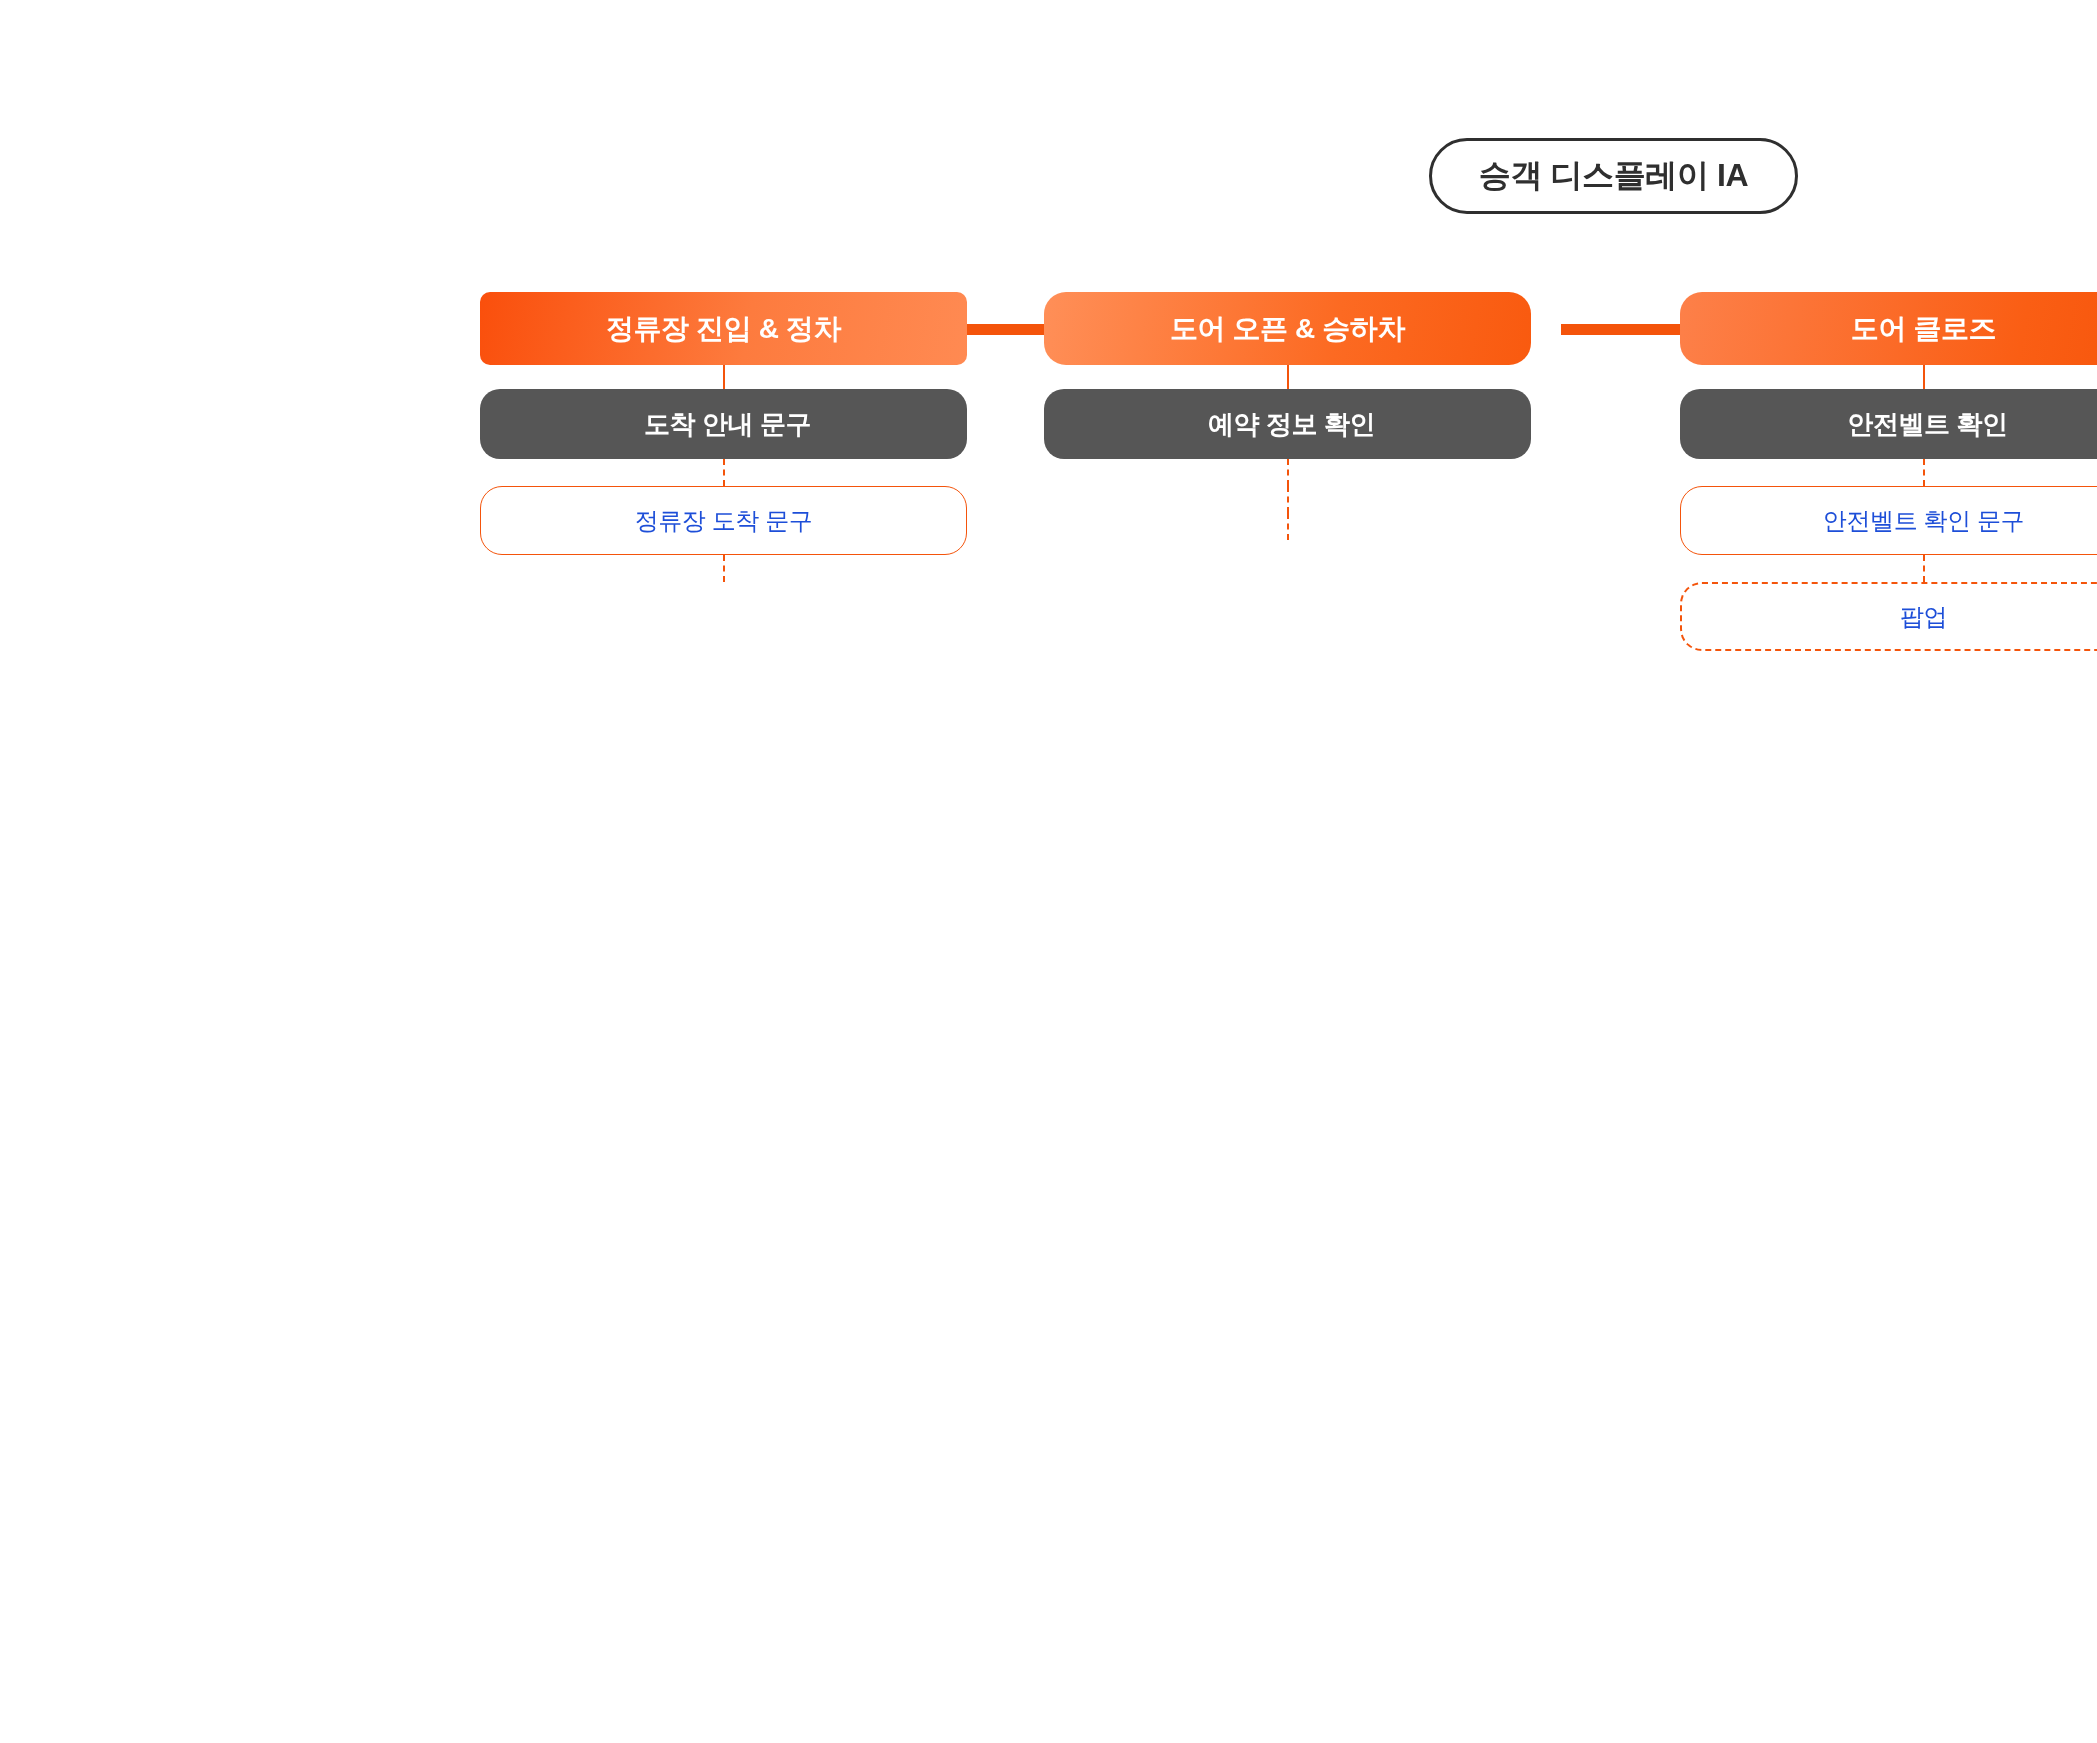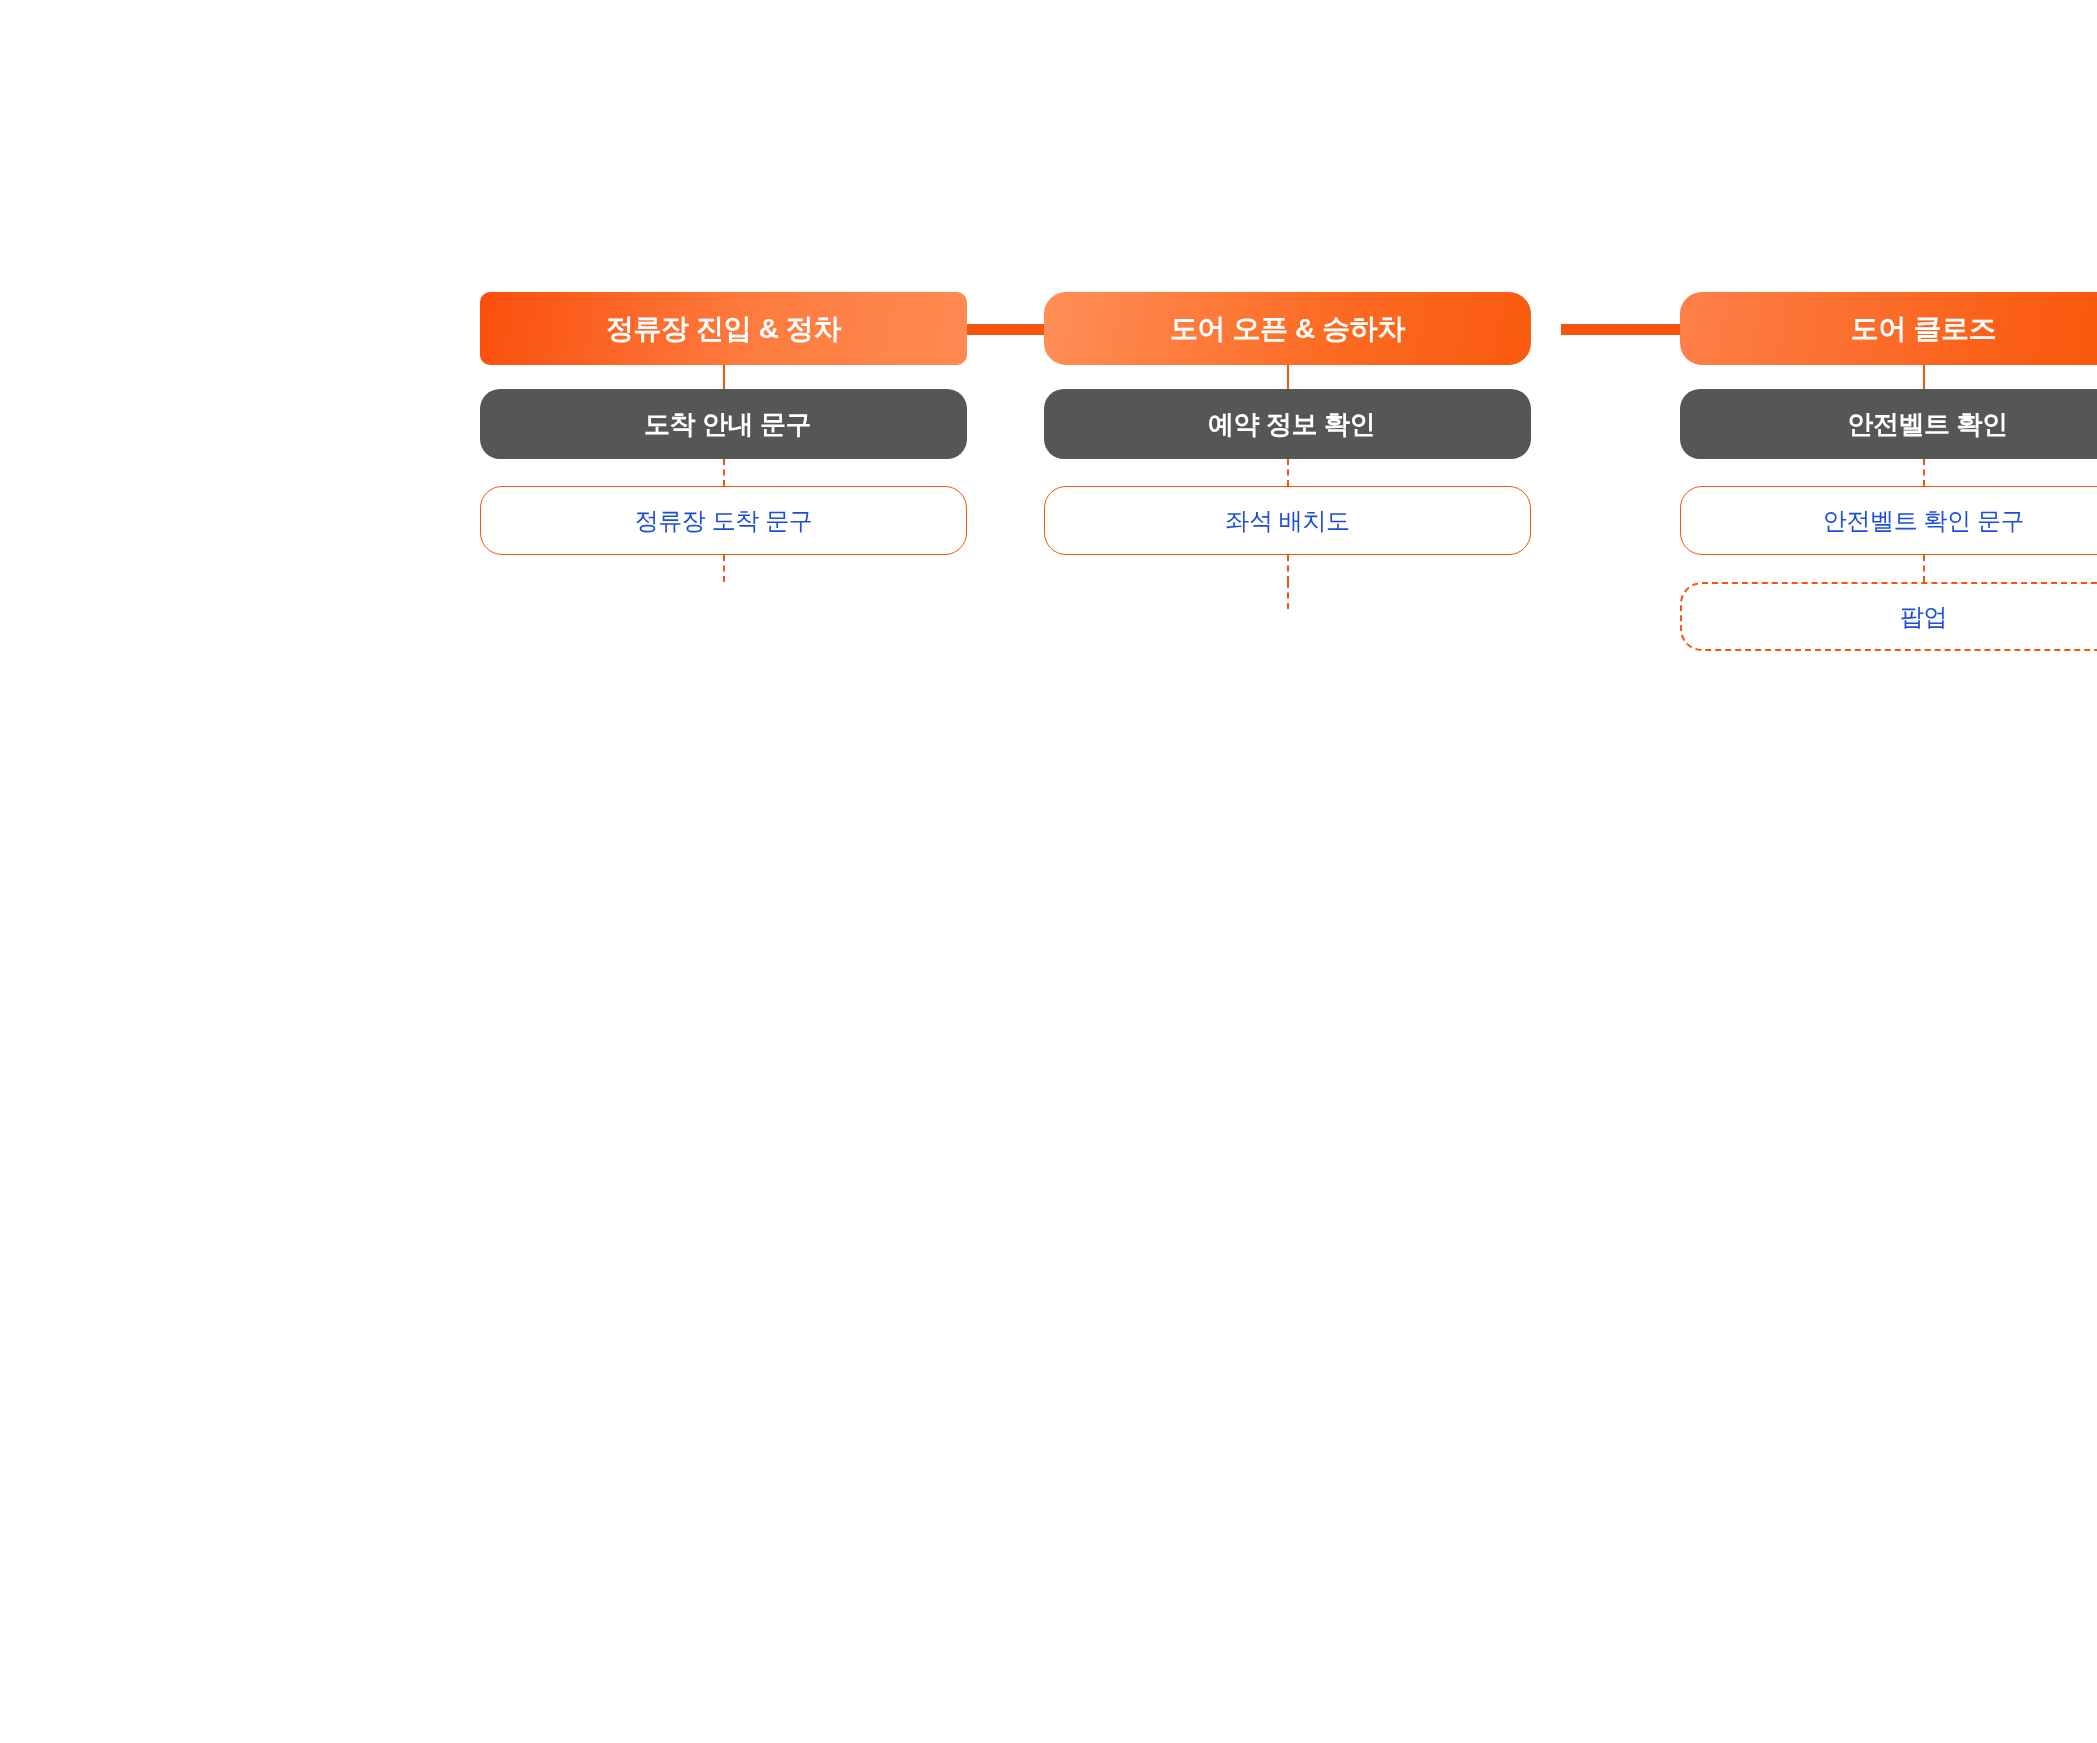--- a/index.html
+++ b/index.html
@@ -149,20 +149,23 @@
   }
 
   
   .spacer { width: 100%; }
 </style>
 </head>
 <body>
 
 <div id="canvas">
 
+  <div class="title-pill">
+    <span class="label">승객 디스플레이 IA</span>
+  </div>
 
   <div class="h-link h-link-0"></div>
   <div class="h-link h-link-1"></div>
 
   <div class="column col-0">
       <div class="stage-pill grad-a">
         <span class="label">정류장 진입 &amp; 정차</span>
       </div>
       <div class="spacer" style="height: 0px;"></div>
       <div class="v-link solid">
@@ -188,23 +191,20 @@
       <div class="spacer" style="height: 0px;"></div>
       <div class="v-link solid">
         <div class="stem" style="height: 24px;"></div>
       </div>
       <div class="group-pill">
         <span class="label">예약 정보 확인</span>
       </div>
       <div class="v-link">
         <div class="stem" style="height: 27px;"></div>
       </div>
-      <div class="leaf-pill">
-        <span class="label">좌석 배치도</span>
-      </div>
       <div class="v-link">
         <div class="stem" style="height: 27px;"></div>
       </div>
       <div class="v-link">
         <div class="stem" style="height: 27px;"></div>
       </div>
     </div>
   <div class="column col-2">
       <div class="stage-pill grad-c">
         <span class="label">도어 클로즈</span>

